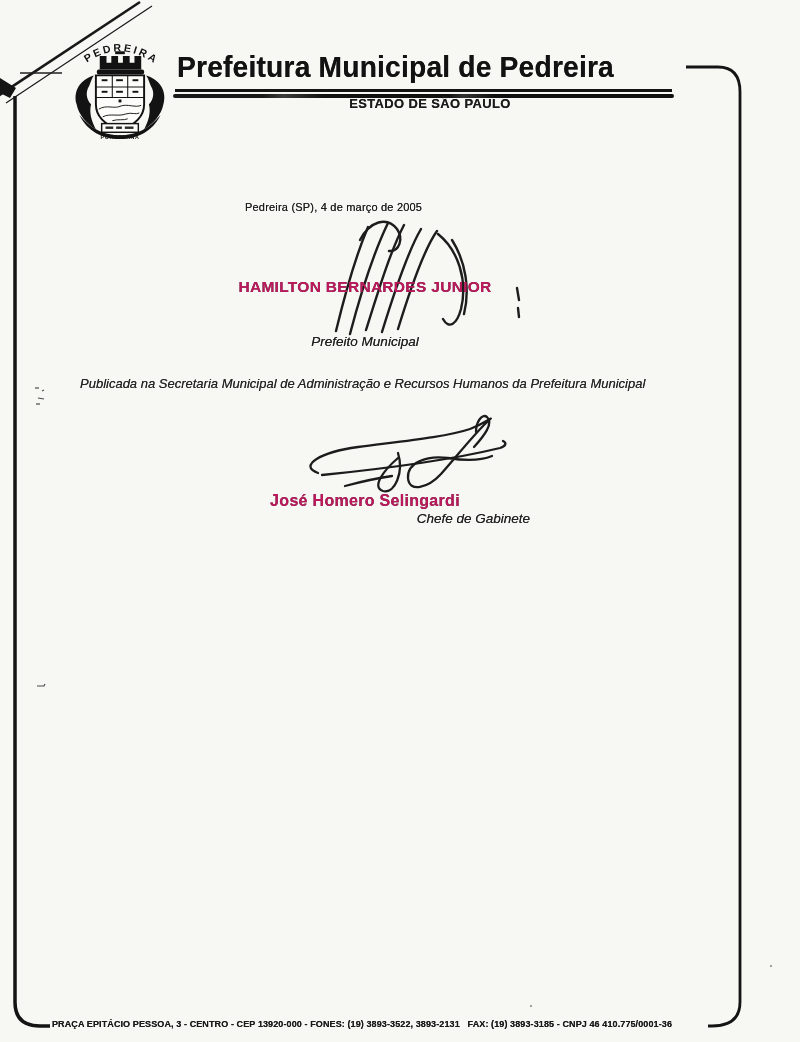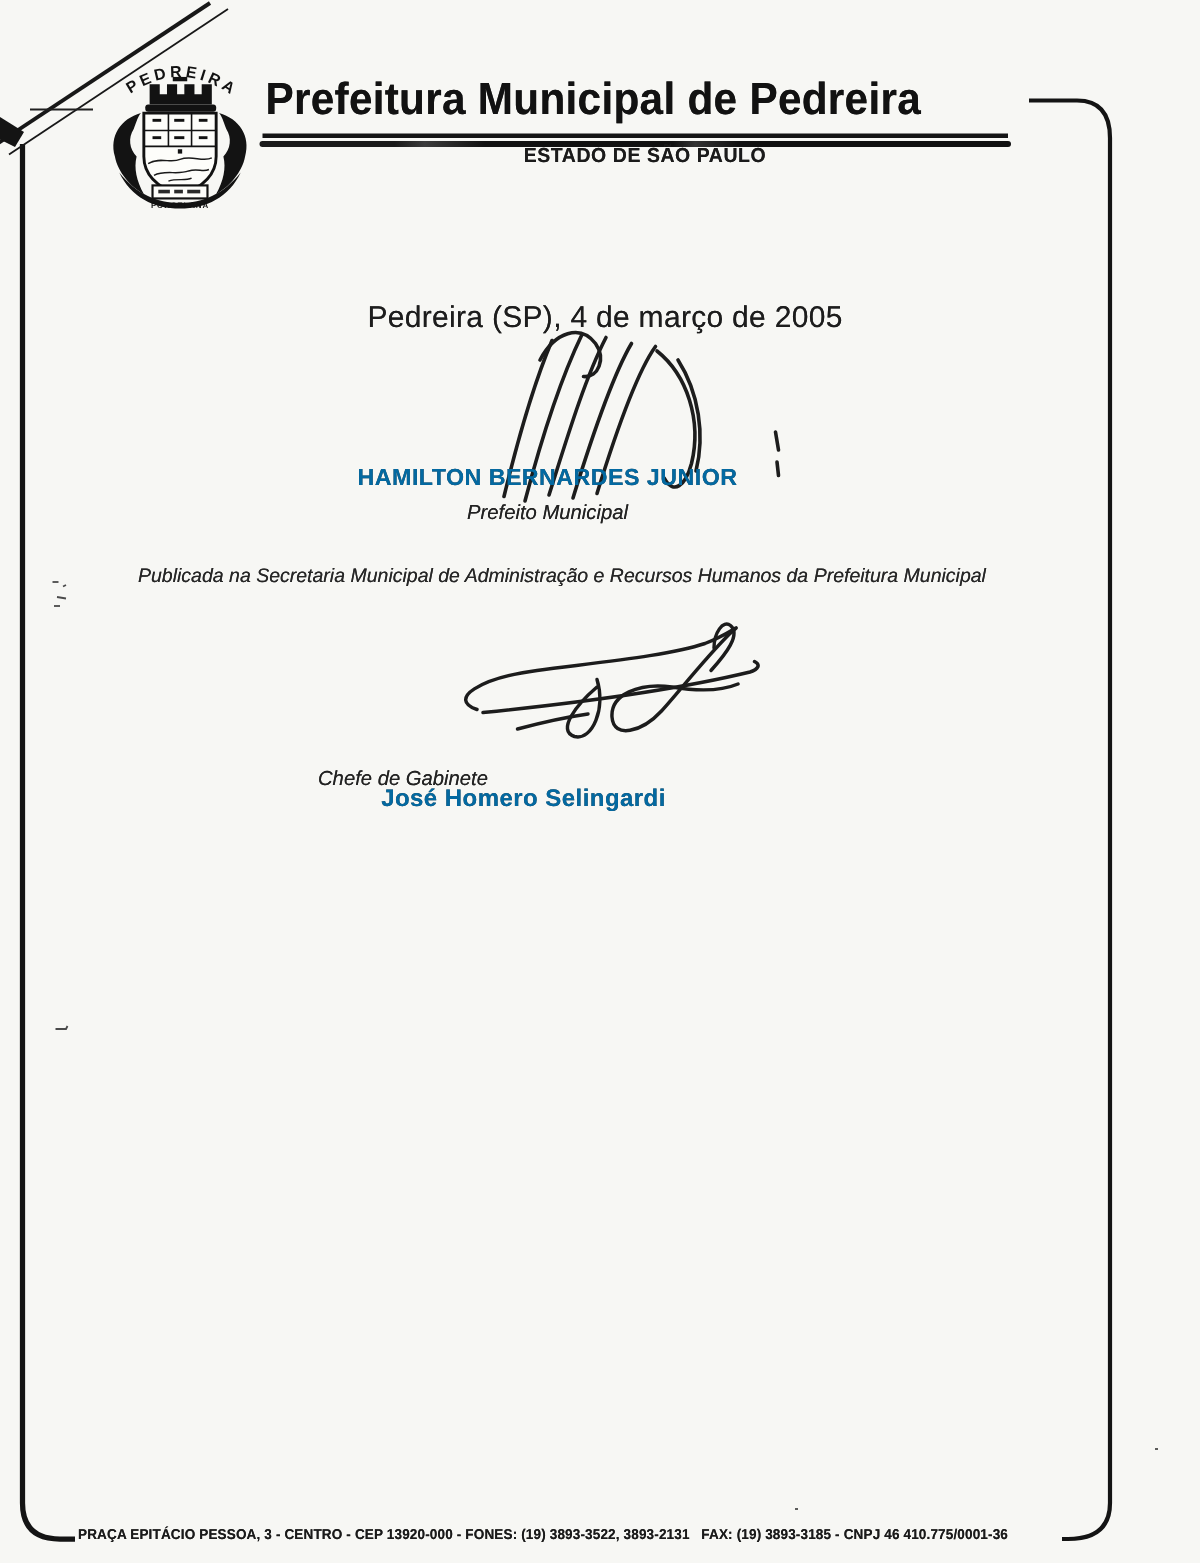--- a/index.html
+++ b/index.html
@@ -24,30 +24,30 @@
   .underline-b{
     left:173px;top:94px;width:501px;height:4px;
     background:linear-gradient(90deg,#1a1a1a 0 18%,#3c3c3c 22%,#111 30% 55%,#333 58%,#101010 64% 100%);
     border-radius:2px;filter:blur(.3px);
   }
   .subtitle{
     left:280px;top:96px;width:300px;
     text-align:center;font-size:13.5px;font-weight:bold;letter-spacing:.4px;
     transform:scaleX(.96);transform-origin:center top;color:#1b1b1b;
   }
-  .date-line{left:245px;top:201px;font-size:20px;letter-spacing:.2px;color:#1d1d1d;}
-  .sig-name{font-weight:bold;white-space:nowrap;color:#0369a1;margin-top:32px;}
+  .date-line{left:245px;top:201px;font-size:11px;letter-spacing:.2px;color:#1d1d1d;}
+  .sig-name{font-weight:bold;white-space:nowrap;color:#be185d;}
   .mayor-name{left:200px;top:278px;width:330px;text-align:center;font-size:15.5px;letter-spacing:.3px;}
   .mayor-role{left:200px;top:296px;width:330px;text-align:center;font-size:13.5px;font-style:italic;color:#222;margin-top:38px;}
   .note{
-    left:92px;top:376px;width:600px;
+    left:80px;top:376px;width:600px;
     font-size:13px;font-style:italic;line-height:15.5px;color:#262626;
   }
-  .chief-name{left:184px;top:492px;width:330px;text-align:center;font-size:16px;letter-spacing:.3px;}
-  .chief-role{left:212px;top:511px;width:330px;text-align:left;font-size:13.5px;font-style:italic;color:#222;}
+  .chief-name{left:200px;top:492px;width:330px;text-align:center;font-size:16px;letter-spacing:.3px;}
+  .chief-role{left:200px;top:511px;width:330px;text-align:right;font-size:13.5px;font-style:italic;color:#222;}
   .footer-line{
     left:52px;top:1018px;
     font-size:9.5px;font-weight:bold;letter-spacing:.1px;
     white-space:pre;transform:scaleX(.95);transform-origin:left top;color:#1a1a1a;
   }
   svg{display:block;}
   .overlay{left:0;top:0;pointer-events:none;}
 </style>
 </head>
 <body>

